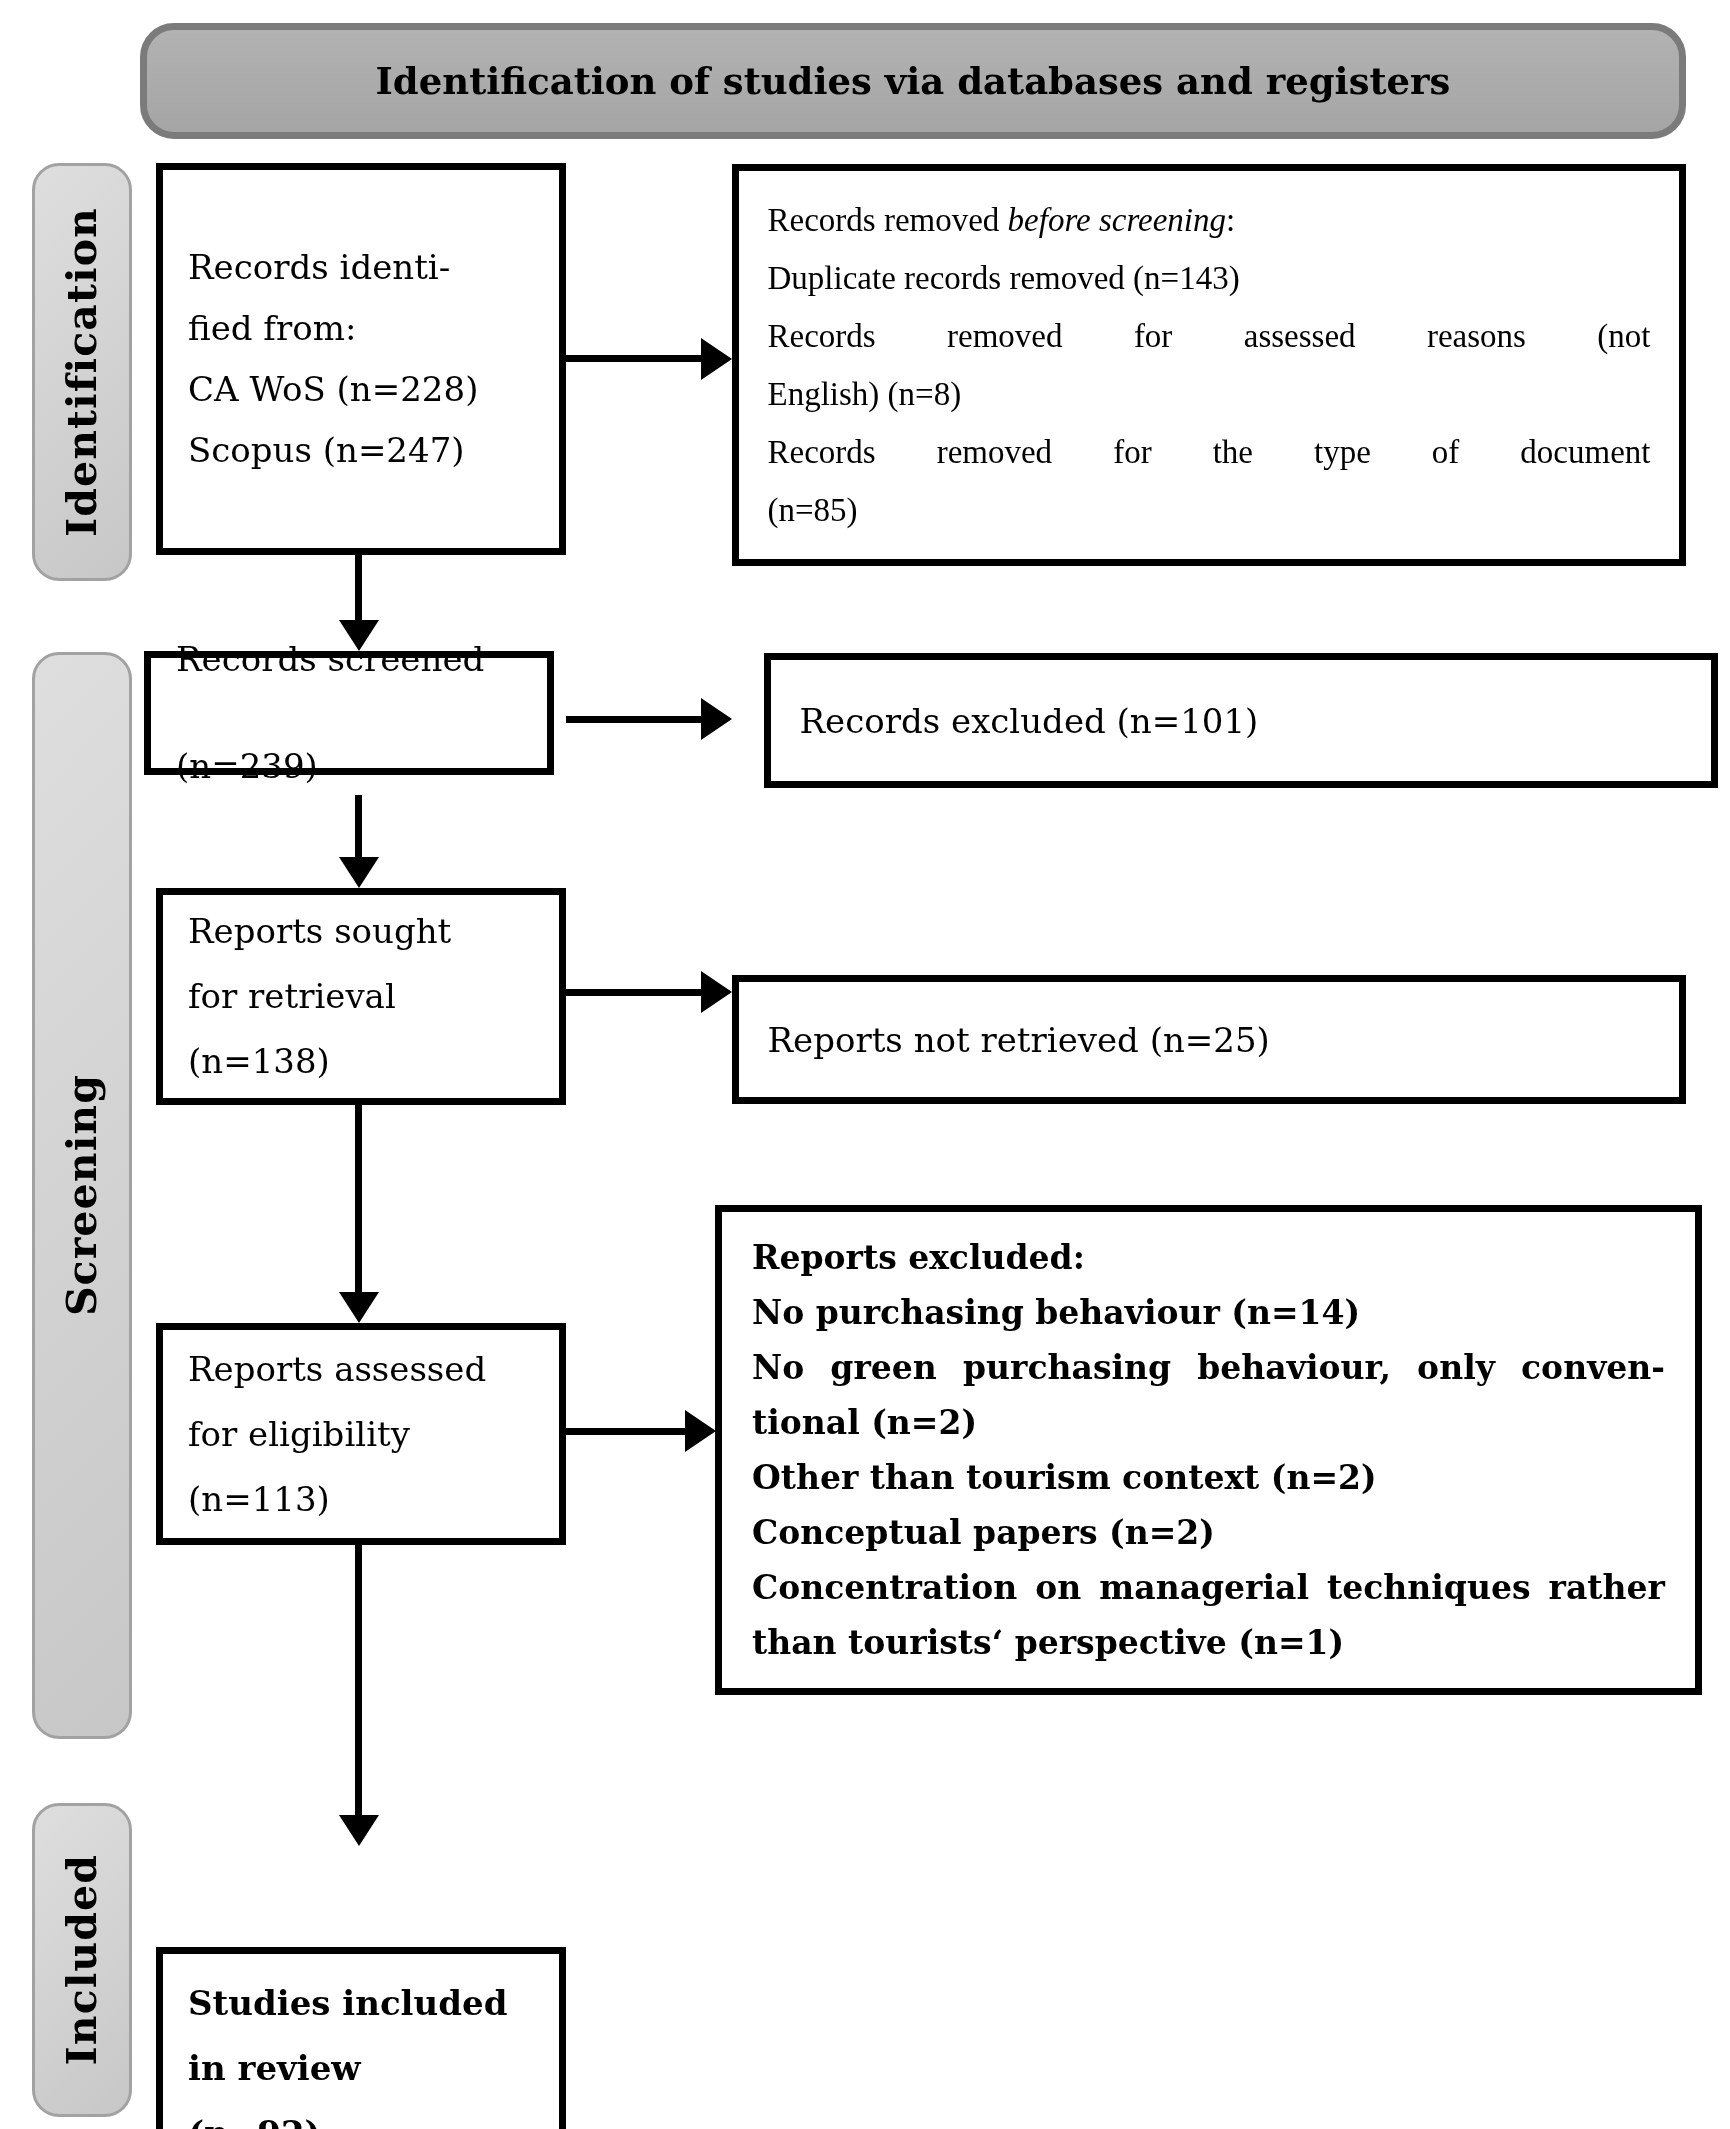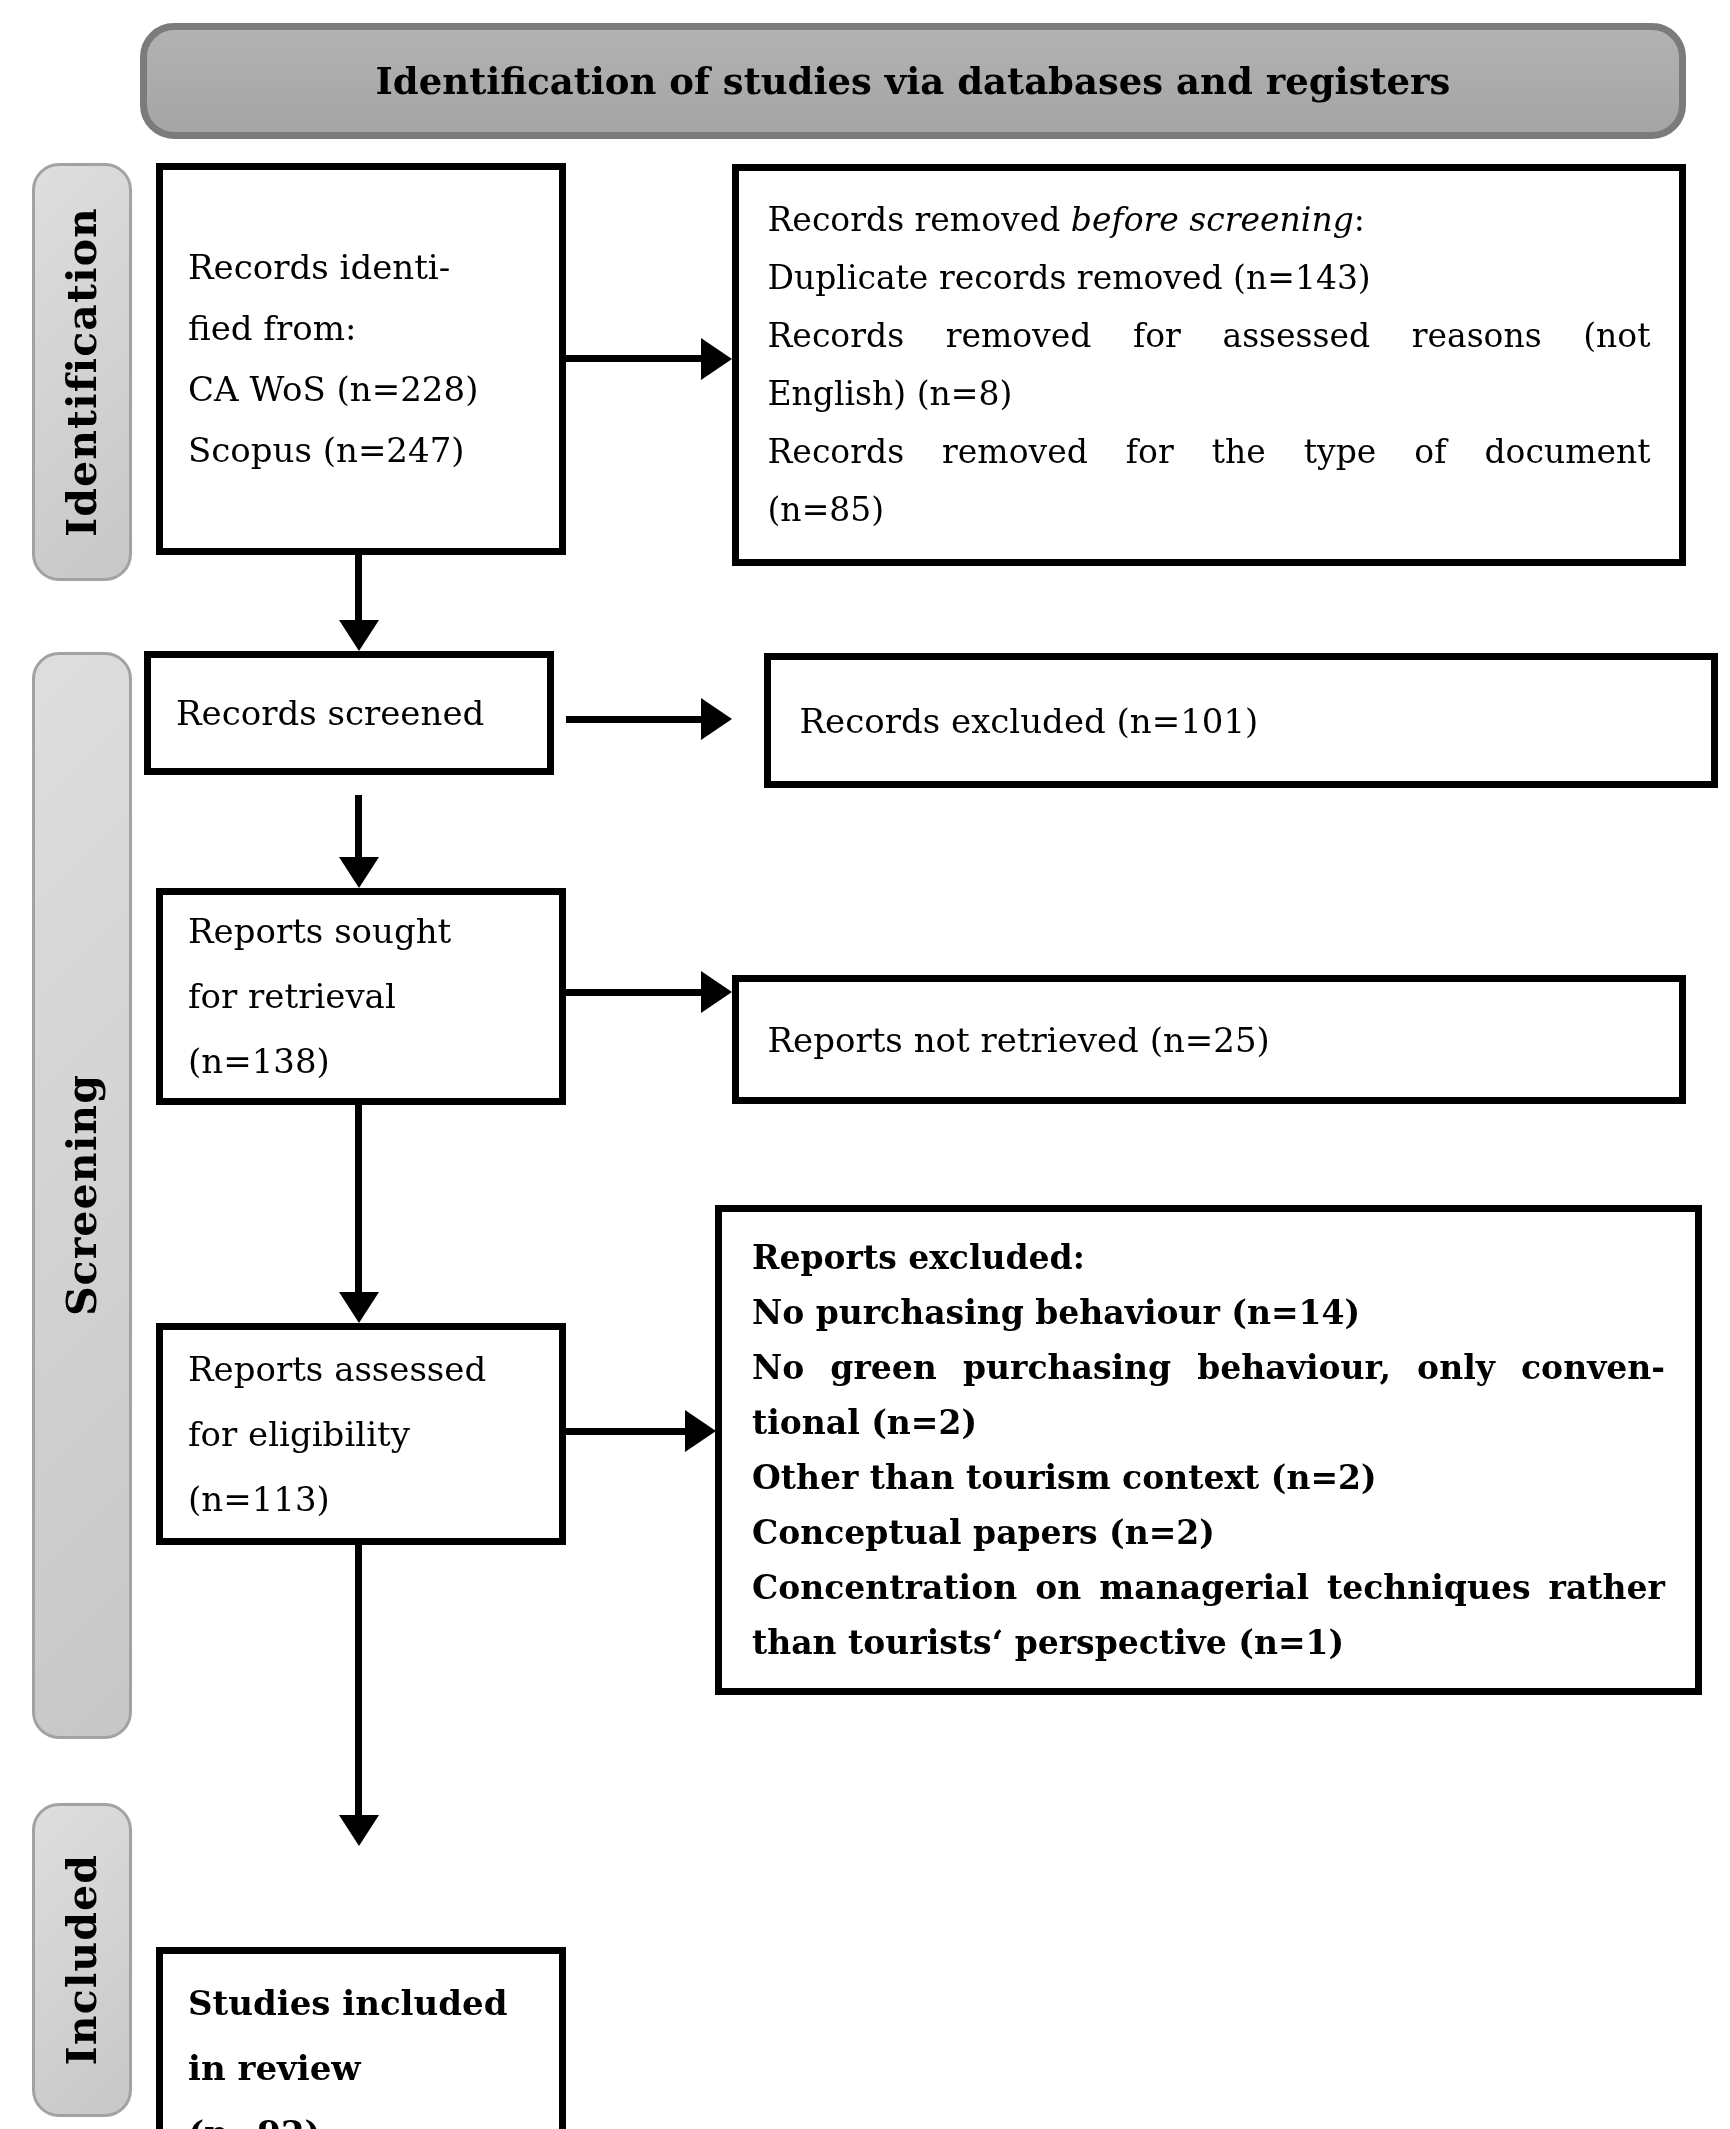--- a/index.html
+++ b/index.html
@@ -56,21 +56,21 @@
   }
   .box-left{padding-left:25px;font-size:34px;}
   .box-left .tline{line-height:65px;white-space:nowrap;}
   .box-identified{left:156px;top:163px;width:410px;height:392px;}
   .box-identified .tline{line-height:61px;}
   .box-screened{left:144px;top:651px;width:410px;height:124px;gap:42px;}
   .box-sought{left:156px;top:888px;width:410px;height:217px;}
   .box-assessed{left:156px;top:1323px;width:410px;height:222px;}
   .box-included{left:156px;top:1947px;width:410px;height:242px;font-weight:bold;}
 
-  .box-removed{left:732px;top:164px;width:954px;height:402px;padding:11px 28.5px;font-size:33px;}
+  .box-removed{left:732px;top:164px;width:954px;height:402px;padding:11px 28.5px;font-size:33px;font-family:Liberation Serif, serif;}
   .box-removed .tline{line-height:58px;}
   .box-excluded1{left:732px;top:653px;width:954px;height:135px;padding-left:28.5px;font-size:34px;margin-left:32px;}
   .box-notretrieved{left:732px;top:934px;width:954px;height:129px;padding-left:28.5px;font-size:34px;margin-top:41px;}
   .box-excluded2{left:715px;top:1205px;width:987px;height:490px;padding:11px 30px;font-size:33px;font-weight:bold;}
   .box-excluded2 .tline{line-height:55px;}
 
   .tline{white-space:nowrap;}
   .tline.force-justify{
     white-space:normal;
     text-align:justify;
@@ -123,20 +123,21 @@
     <div class="tline"><span>Records removed </span><i>before screening</i><span>:</span></div>
     <div class="tline">Duplicate records removed (n=143)</div>
     <div class="tline force-justify">Records removed for assessed reasons (not</div>
     <div class="tline">English) (n=8)</div>
     <div class="tline force-justify">Records removed for the type of document</div>
     <div class="tline">(n=85)</div>
   </div>
 
   <div class="box box-left box-screened">
     <div class="tline">Records screened</div>
+    <div class="tline">(n=239)</div>
   </div>
 
   <div class="box box-excluded1">
     <div class="tline">Records excluded (n=101)</div>
   </div>
 
   <div class="box box-left box-sought">
     <div class="tline">Reports sought</div>
     <div class="tline">for retrieval</div>
     <div class="tline">(n=138)</div>

